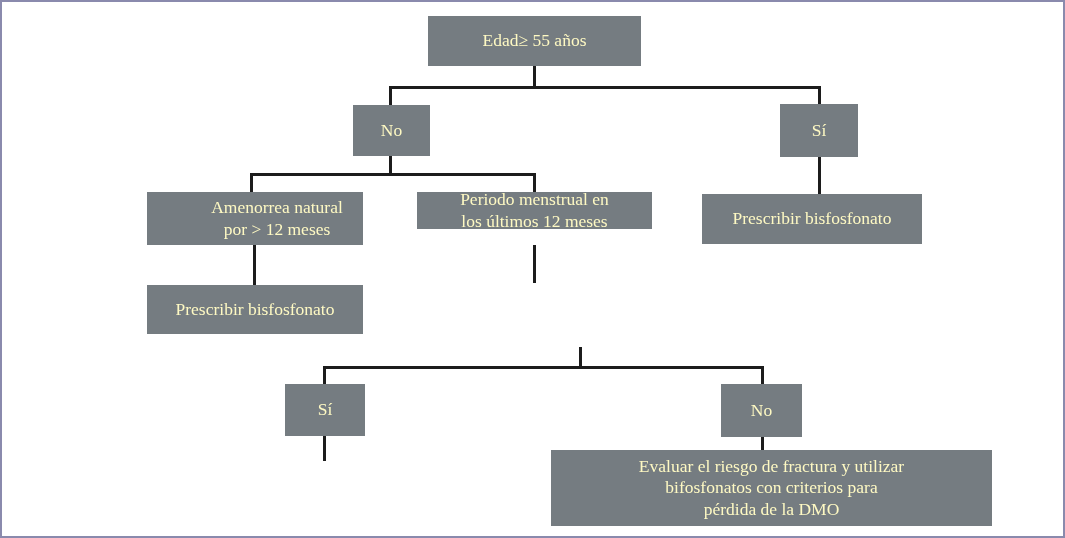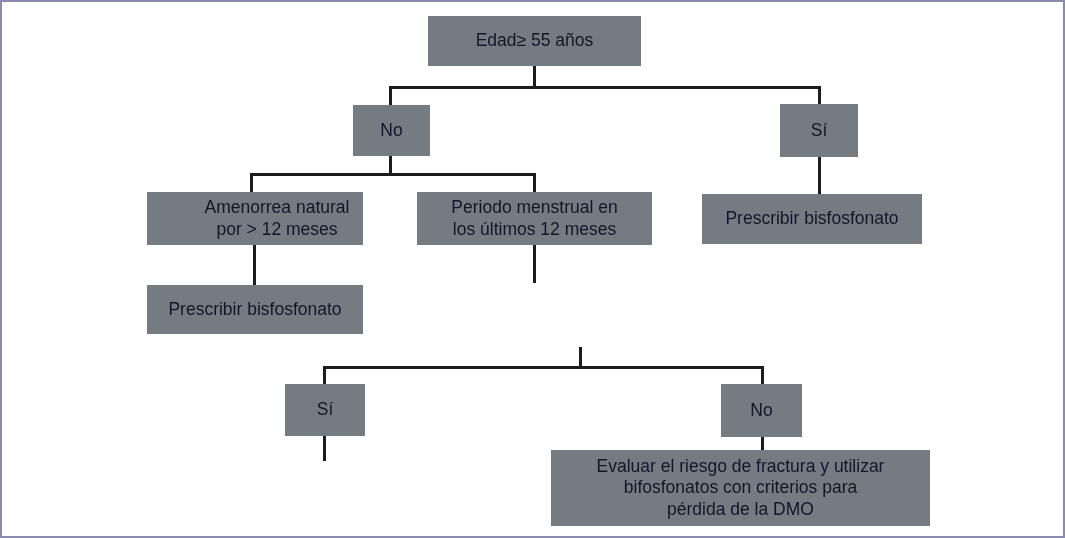--- a/index.html
+++ b/index.html
@@ -9,63 +9,64 @@
     height: 538px;
     box-sizing: border-box;
     border: 2px solid #8a8aad;
     background: #ffffff;
     font-family: "Liberation Sans", sans-serif;
     overflow: hidden;
   }
   .node {
     position: absolute;
     background: #757c81;
-    color: #0f172a;
+    color: #fef9c3;
     display: flex;
     align-items: center;
     justify-content: center;
     text-align: center;
     font-size: 17.5px;
     line-height: 1.22;
     white-space: pre-line;
     box-sizing: border-box;
+    font-family: Liberation Serif, serif;
   }
   .line {
     position: absolute;
     background: #1c1c1c;
   }
 </style>
 </head>
 <body>
 
 <div id="frame">
 
   <div class="node" style="left:426px; top:14px; width:213px; height:50px;">Edad≥ 55 años</div>
 
   <div class="node" style="left:351px; top:103px; width:77px; height:51px;">No</div>
 
   <div class="node" style="left:778px; top:102px; width:78px; height:53px;">Sí</div>
 
   <div class="node" style="left:145px; top:190px; width:216px; height:53px;padding-left:44px;">Amenorrea natural
 por &gt; 12 meses</div>
 
-  <div class="node" style="left:415px; top:190px; width:235px; height:53px;">Periodo menstrual en
+  <div class="node" style="left:415px; top:190px; width:235px; height:37px;">Periodo menstrual en
 los últimos 12 meses</div>
 
   <div class="node" style="left:700px; top:192px; width:220px; height:50px;">Prescribir bisfosfonato</div>
 
   <div class="node" style="left:145px; top:283px; width:216px; height:49px;">Prescribir bisfosfonato</div>
 
 
   <div class="node" style="left:283px; top:382px; width:80px; height:52px;">Sí</div>
 
   <div class="node" style="left:719px; top:382px; width:81px; height:53px;">No</div>
 
 
-  <div class="node" style="left:549px; top:448px; width:379px; height:76px;">Evaluar el riesgo de fractura y utilizar
+  <div class="node" style="left:549px; top:448px; width:441px; height:76px;">Evaluar el riesgo de fractura y utilizar
 bifosfonatos con criterios para
 pérdida de la DMO</div>
 
   <div class="line" style="left:531px; top:64px; width:3px; height:22px;"></div>
   <div class="line" style="left:387px; top:84px; width:432px; height:3px;"></div>
   <div class="line" style="left:387px; top:84px; width:3px; height:19px;"></div>
   <div class="line" style="left:816px; top:84px; width:3px; height:18px;"></div>
 
   <div class="line" style="left:387px; top:154px; width:3px; height:20px;"></div>
   <div class="line" style="left:248px; top:171px; width:286px; height:3px;"></div>

